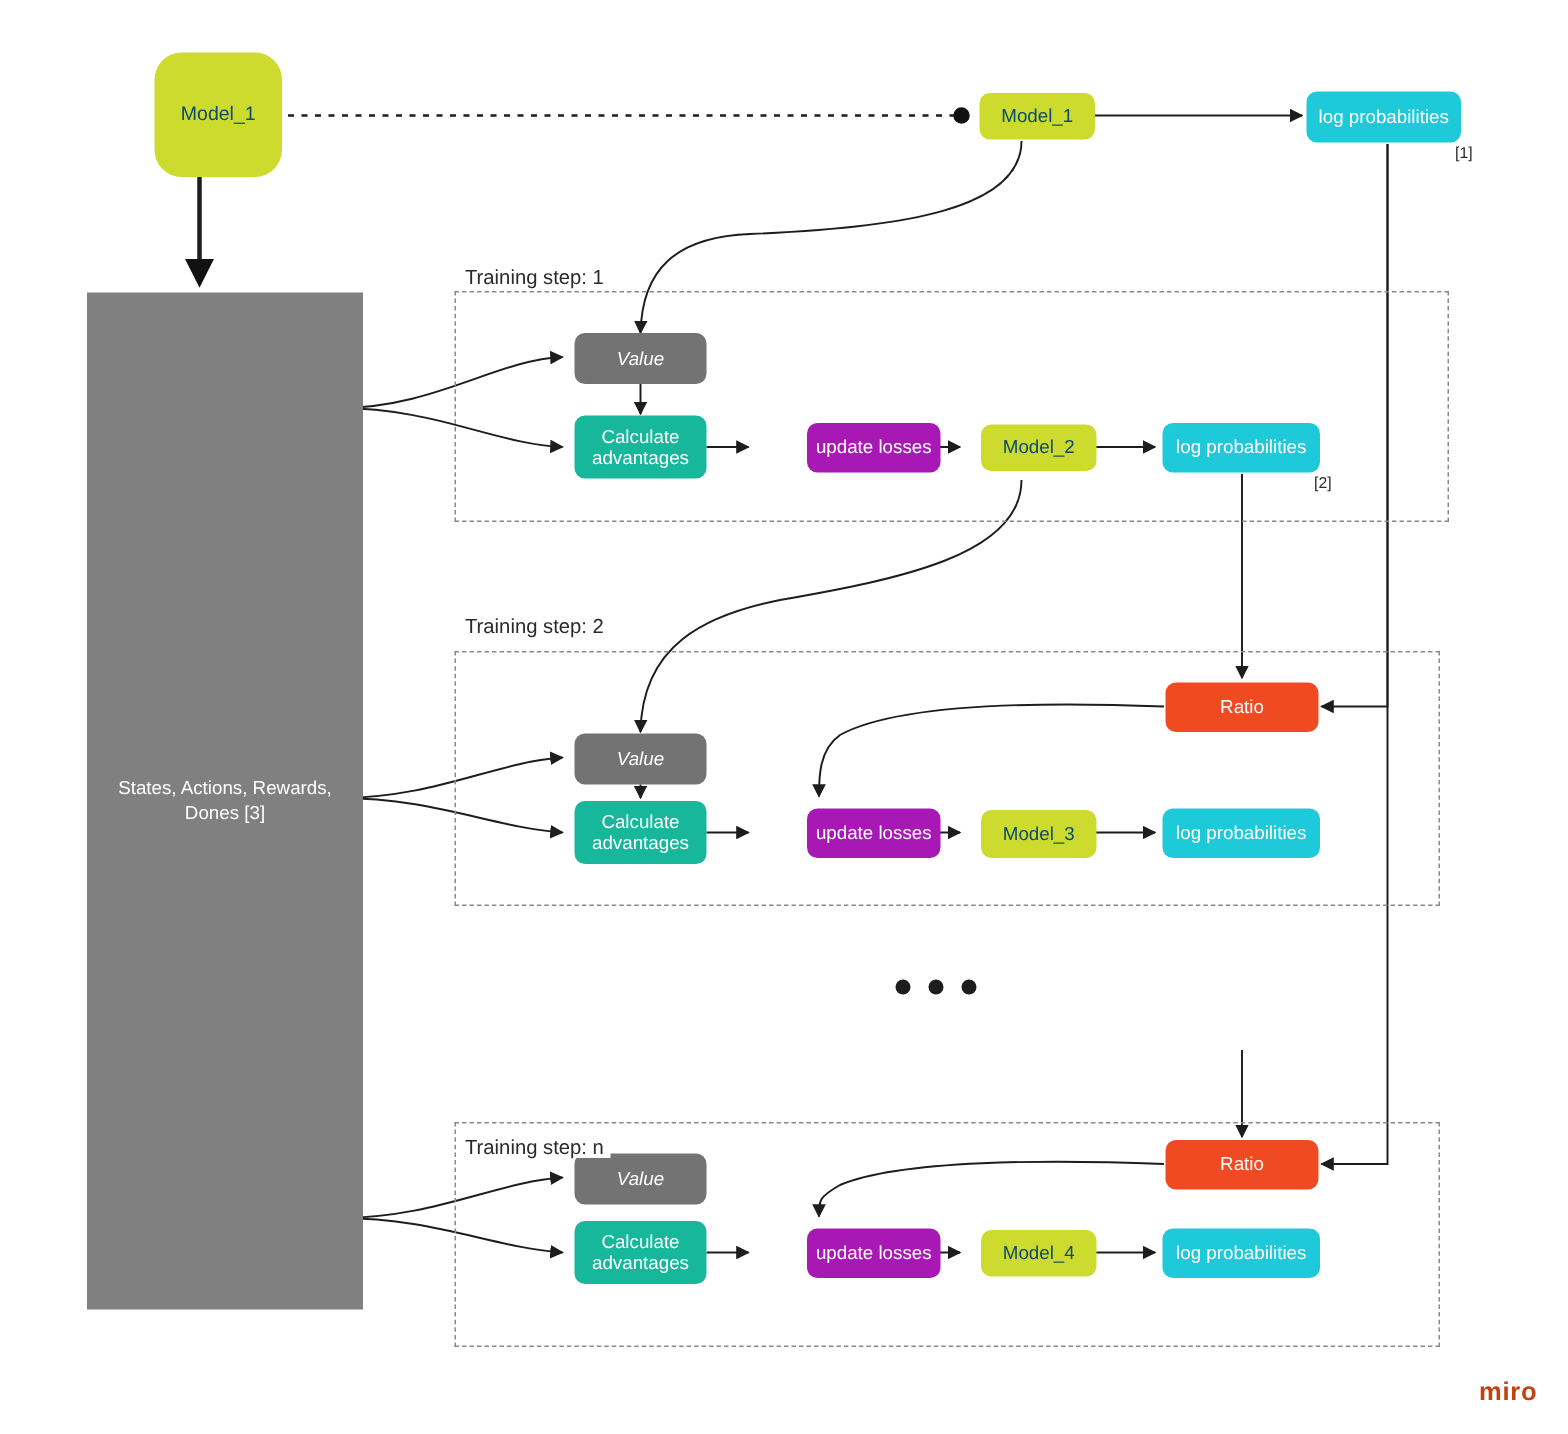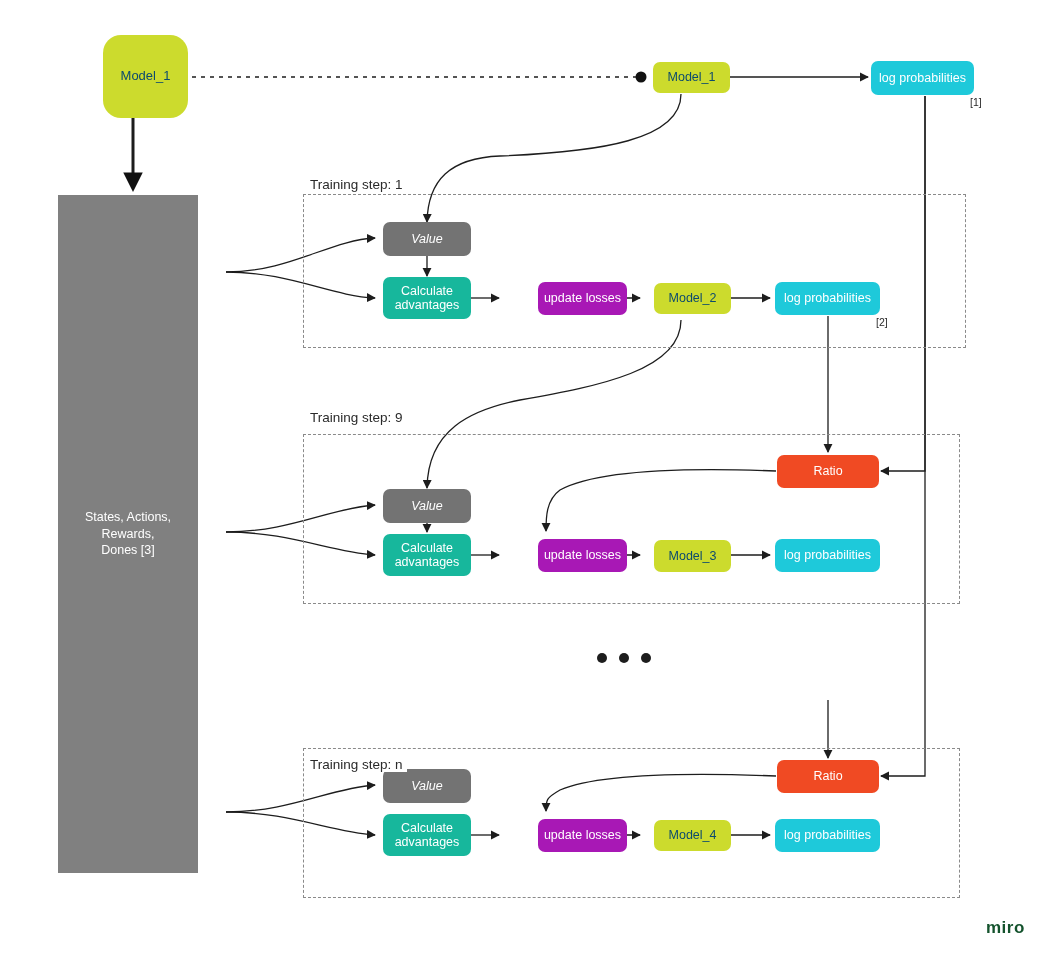--- a/index.html
+++ b/index.html
@@ -101,21 +101,21 @@
     display: block;
     width: 10px;
     height: 10px;
     border-radius: 50%;
     background: #1d1d1d;
   }
   .watermark {
     position: absolute;
     font-size: 17px;
     font-weight: bold;
-    color: #14532d;
+    color: #c2410c;
     letter-spacing: 0.5px;
     z-index: 4;
   }
 </style>
 </head>
 <body>
 
 <div id="canvas">
 
   <svg id="edges" viewBox="0 0 1045 956" xmlns="http://www.w3.org/2000/svg">
@@ -186,33 +186,33 @@
       <path d="M 719 835 L 770 835" marker-end="url(#arrow)"></path>
 
       <path d="M 776 776 C 700 773, 600 773, 560 790 C 546 798, 546 800, 546 811" marker-end="url(#arrow)"></path>
     </g>
   </svg>
 
   <div class="group-box" style="left:303px; top:194px; width:663px; height:154px;"></div>
   <div class="group-label" style="left:306px; top:177px;">Training step: 1</div>
 
   <div class="group-box" style="left:303px; top:434px; width:657px; height:170px;"></div>
-  <div class="group-label" style="left:306px; top:410px;">Training step: 9</div>
+  <div class="group-label" style="left:306px; top:410px;">Training step: 2</div>
 
   <div class="group-box" style="left:303px; top:748px; width:657px; height:150px;"></div>
   <div class="group-label" style="left:306px; top:709px;margin-top:48px;">Training step: n</div>
 
   <div class="node lime big-lime" style="left:91px; top:35px; width:85px; height:83px;">Model_1</div>
 
   <div class="node lime" style="left:641px; top:62px; width:77px; height:31px;">Model_1</div>
 
   <div class="node cyan" style="left:871px; top:61px; width:103px; height:34px;">log probabilities</div>
   <div class="ref-label" style="left:970px; top:96px;">[1]</div>
 
-  <div class="gray-box" style="left:58px; top:195px; width:140px; height:678px;">States, Actions, Rewards,
+  <div class="gray-box" style="left:58px; top:195px; width:184px; height:678px;">States, Actions, Rewards,
 Dones [3]</div>
 
   <div class="node blue" style="left:383px; top:222px; width:88px; height:34px;">Value</div>
   <div class="node teal" style="left:383px; top:277px; width:88px; height:42px;">Calculate
 advantages</div>
   <div class="node purple" style="left:502px; top:282px; width:89px; height:33px;">update losses</div>
   <div class="node lime" style="left:642px; top:283px; width:77px; height:31px;">Model_2</div>
   <div class="node cyan" style="left:775px; top:282px; width:105px; height:33px;">log probabilities</div>
   <div class="ref-label" style="left:876px; top:316px;">[2]</div>
 

